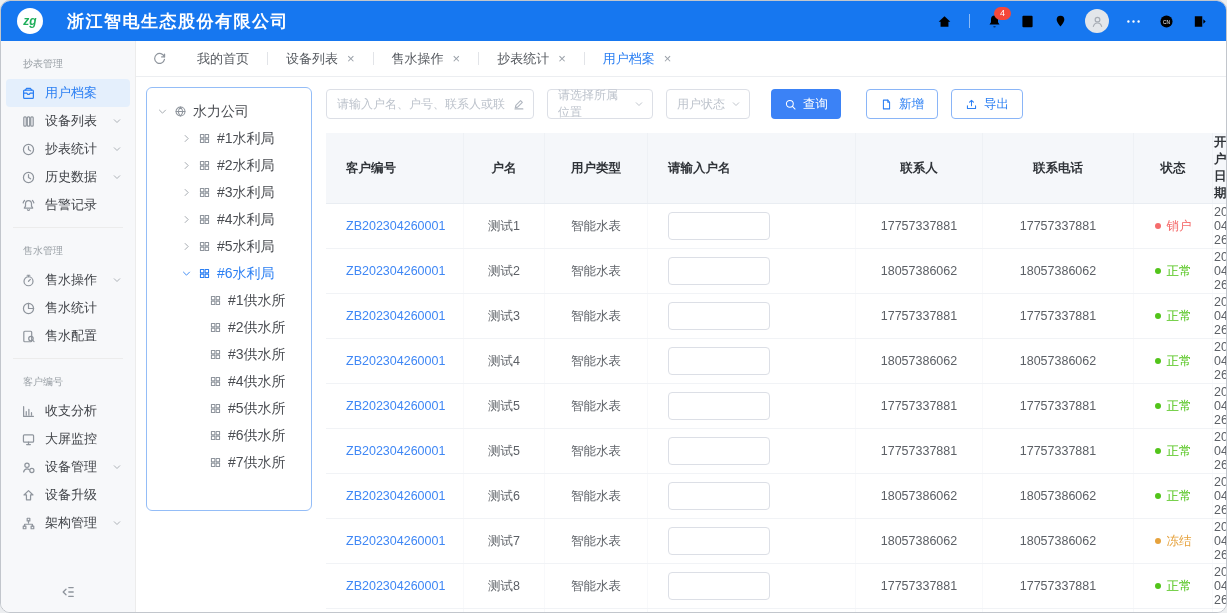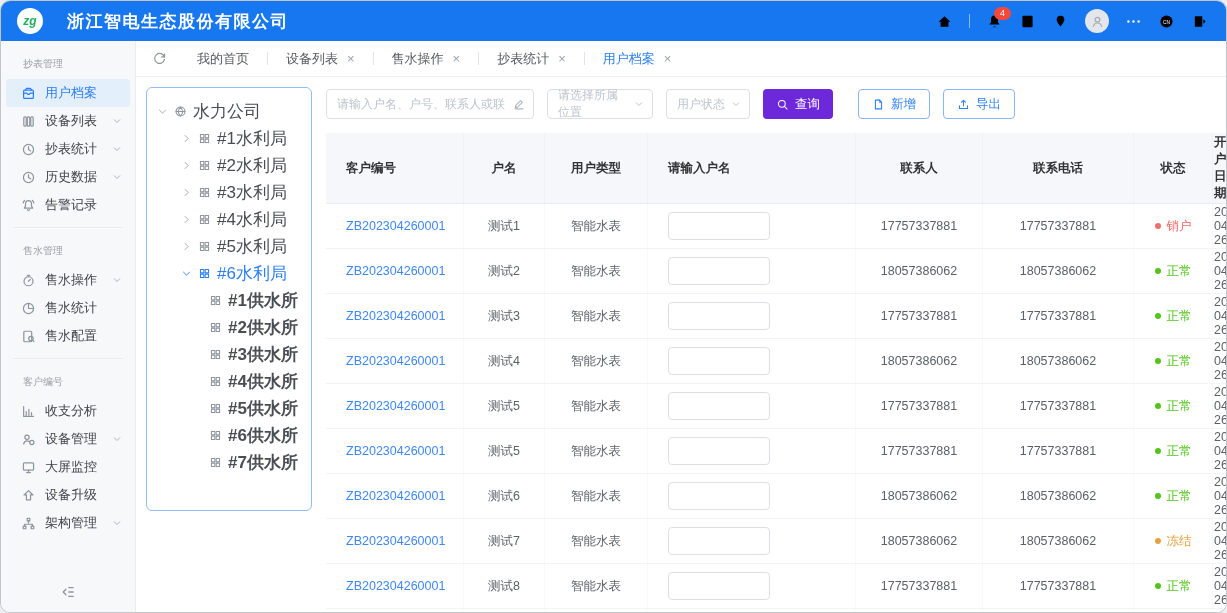--- a/index.html
+++ b/index.html
@@ -42,45 +42,45 @@
   .tabbar{height:36px;box-sizing:border-box;display:flex;align-items:center;border-bottom:1px solid #eceef1;
     padding:0 10px 0 16px;}
   .refresh-btn{width:15px;height:15px;color:#8f959d;margin-right:12px;cursor:pointer;}
   .tab{display:flex;align-items:center;gap:9px;padding:0 18px;font-size:13px;color:#55595f;cursor:pointer;height:100%;justify-content:center;}
   .tab.active{color:#2b7ff3;}
   .tab .x{color:#9aa0a8;font-size:13px;line-height:1;cursor:pointer;}
   .tab-sep{width:1px;height:13px;background:#e2e4e8;}
   .content{flex:1;display:flex;gap:14px;padding:10px 0 0 10px;min-height:0;}
   
   .tree-panel{width:166px;height:424px;box-sizing:border-box;border:1px solid #94bdf7;border-radius:6px;
-    padding:10px 2px;font-size:17px;color:#4a4d52;overflow:hidden;flex:none;}
+    padding:10px 2px;font-size:14px;color:#4a4d52;overflow:hidden;flex:none;}
   .tree-row{display:flex;align-items:center;gap:6px;height:27px;cursor:pointer;white-space:nowrap;}
   .tree-row .tw{width:11px;height:11px;color:#9aa0a6;}
   .tree-row .ti{width:13px;height:13px;color:#8f959d;}
   .tree-row.selected{color:#2b7ff3;}
   .tree-row.selected .tw,.tree-row.selected .ti{color:#2b7ff3;}
-  .lvl0{padding-left:8px;}.lvl1{padding-left:32px;}.lvl2{padding-left:60px;font-weight:bold;}
+  .lvl0{padding-left:8px;}.lvl1{padding-left:32px;}.lvl2{padding-left:60px;}
   
   .right-col{flex:1;min-width:0;display:flex;flex-direction:column;}
   .filter-row{display:flex;align-items:center;gap:13px;height:30px;margin:2px 0 14px;}
   .kw-wrap{position:relative;width:208px;flex:none;}
   .kw-wrap input{width:100%;box-sizing:border-box;height:30px;border:1px solid #dcdfe6;border-radius:4px;
     padding:0 28px 0 10px;font-size:12px;color:#333;font-family:inherit;outline:none;}
   .kw-wrap input::placeholder{color:#bdc3cc;}
   .kw-edit{position:absolute;right:8px;top:8px;width:14px;height:14px;color:#b0b6bf;}
   .select{height:30px;box-sizing:border-box;border:1px solid #dcdfe6;border-radius:4px;background:#fff;
     display:flex;align-items:center;justify-content:space-between;padding:0 8px 0 10px;font-size:12px;
     color:#bdc3cc;cursor:pointer;gap:6px;}
   .select .chev{width:10px;height:10px;color:#b0b6bf;}
   .sel-location{width:106px;}
   .sel-status{width:84px;justify-content:center;}
   .btn{height:30px;box-sizing:border-box;border:none;border-radius:4px;display:inline-flex;align-items:center;
     gap:6px;padding:0 13px;font-size:12.5px;cursor:pointer;font-family:inherit;}
   .btn .b-icon{width:13px;height:13px;}
-  .btn-primary{background:#6d28d9;color:#fff;margin-left:0;}
+  .btn-primary{background:#3b82f6;color:#fff;margin-left:8px;}
   .btn-outline{border:1px solid #8ab5f7;color:#2b7ff3;background:#fff;}
   .btn-add{margin-left:12px;}
   
   .data-table{width:100%;border-collapse:collapse;table-layout:fixed;}
   .data-table th{background:#f5f7fa;font-size:12.5px;color:#303439;font-weight:bold;height:29px;
     text-align:center;border-bottom:1px solid #e9edf2;border-right:1px solid #eef1f5;}
   .data-table td{height:35px;font-size:12.5px;color:#5c6066;text-align:center;
     border-bottom:1px solid #f1f3f6;border-right:1px solid #f8f9fb;overflow:hidden;}
   .data-table th:last-child,.data-table td:last-child{border-right:none;}
   .data-table th:nth-child(1),.data-table td:nth-child(1){text-align:left;padding-left:20px;width:116px;}
@@ -258,40 +258,40 @@
               <svg viewBox="0 0 16 16" aria-hidden="true">
                 <path d="M2.8 2.8v10.4h10.4"></path>
                 <path d="M5.6 12V8M8.4 12V5.6M11.2 12V9.2"></path>
               </svg>
             </span>
             <span>收支分析</span>
           </div>
           <div class="nav-item">
             <span class="icon n-icon">
               <svg viewBox="0 0 16 16" aria-hidden="true">
+                <rect x="2.6" y="3" width="10.8" height="7.8" rx="1"></rect>
+                <path d="M6 13.4h4M8 10.8v2.6"></path>
+              </svg>
+            </span>
+            <span>大屏监控</span>
+          </div>
+          <div class="nav-item">
+            <span class="icon n-icon">
+              <svg viewBox="0 0 16 16" aria-hidden="true">
                 <circle cx="6.4" cy="5.6" r="2.3"></circle>
                 <path d="M2.8 12.8c.5-2.2 1.9-3.3 3.6-3.3 1 0 1.8.3 2.5.9"></path>
                 <circle cx="11.6" cy="11.2" r="2.2"></circle>
               </svg>
             </span>
             <span>设备管理</span>
             <span class="icon chev">
               <svg viewBox="0 0 16 16" aria-hidden="true">
                 <path d="M3.6 6 8 10.4 12.4 6"></path>
               </svg>
             </span>
-          </div>
-          <div class="nav-item">
-            <span class="icon n-icon">
-              <svg viewBox="0 0 16 16" aria-hidden="true">
-                <rect x="2.6" y="3" width="10.8" height="7.8" rx="1"></rect>
-                <path d="M6 13.4h4M8 10.8v2.6"></path>
-              </svg>
-            </span>
-            <span>大屏监控</span>
           </div>
           <div class="nav-item">
             <span class="icon n-icon">
               <svg viewBox="0 0 16 16" aria-hidden="true">
                 <path d="M8 2.8 12.8 7.4h-2.6v5.2H5.8V7.4H3.2z"></path>
               </svg>
             </span>
             <span>设备升级</span>
           </div>
           <div class="nav-item">

